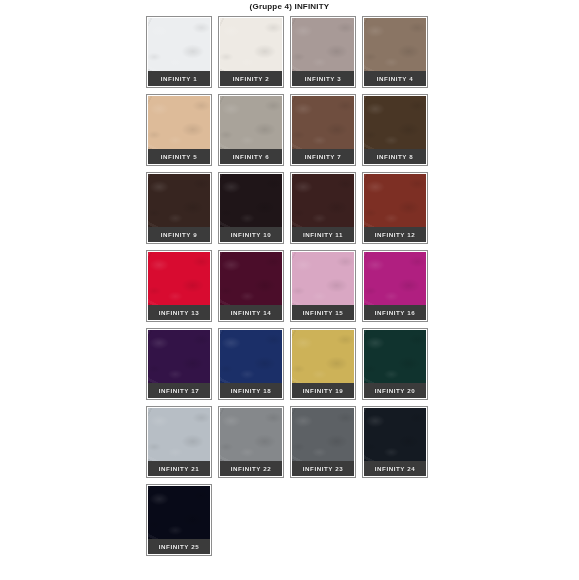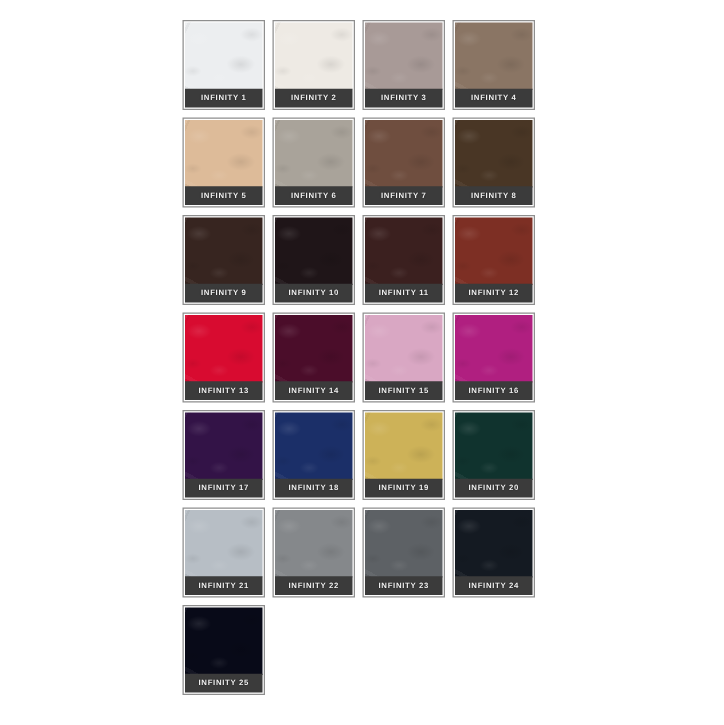--- a/index.html
+++ b/index.html
@@ -115,20 +115,21 @@
     text-align: center;
     white-space: nowrap;
     text-shadow: 0 0 1px rgba(0,0,0,0.8);
   }
 </style>
 </head>
 <body>
 
 <div id="page">
 
+  <div class="chart-title">(Gruppe 4) INFINITY</div>
 
   <div class="swatch-grid">
       <div class="swatch-row">
         <div class="swatch-cell">
           <div class="swatch-fabric" style="background-color: rgb(236, 238, 240);"></div>
           <div class="swatch-label">INFINITY 1</div>
         </div>
         <div class="swatch-cell">
           <div class="swatch-fabric" style="background-color: rgb(238, 234, 228);"></div>
           <div class="swatch-label">INFINITY 2</div>

